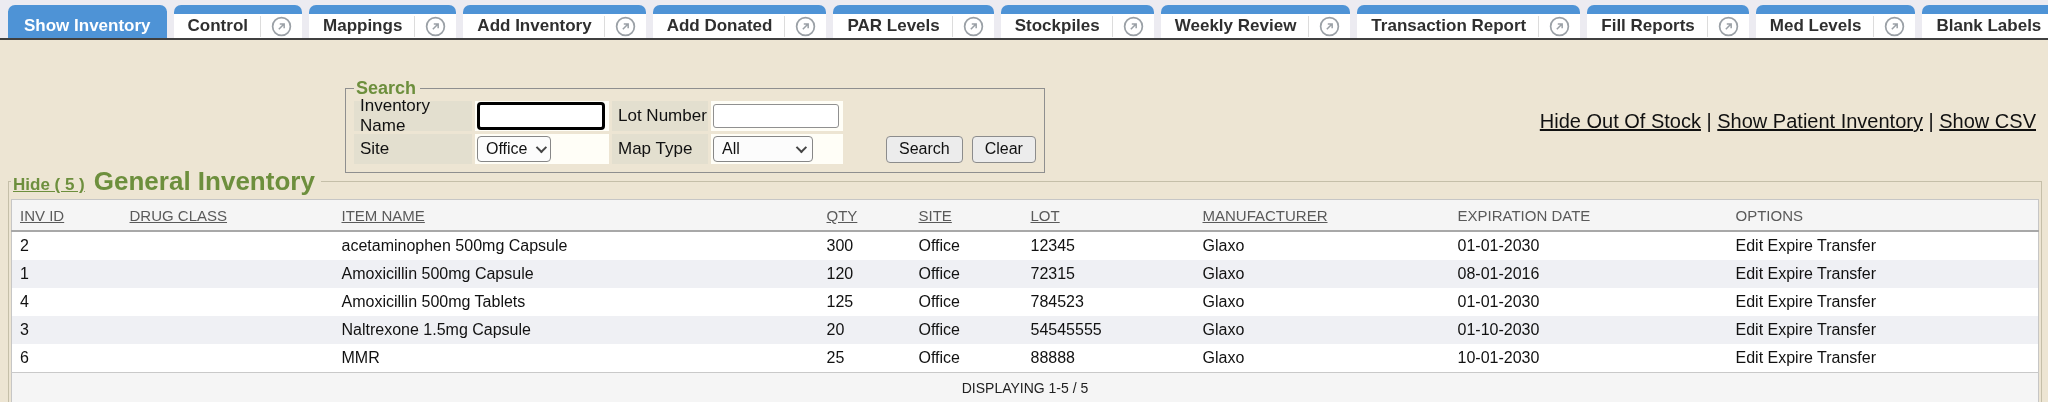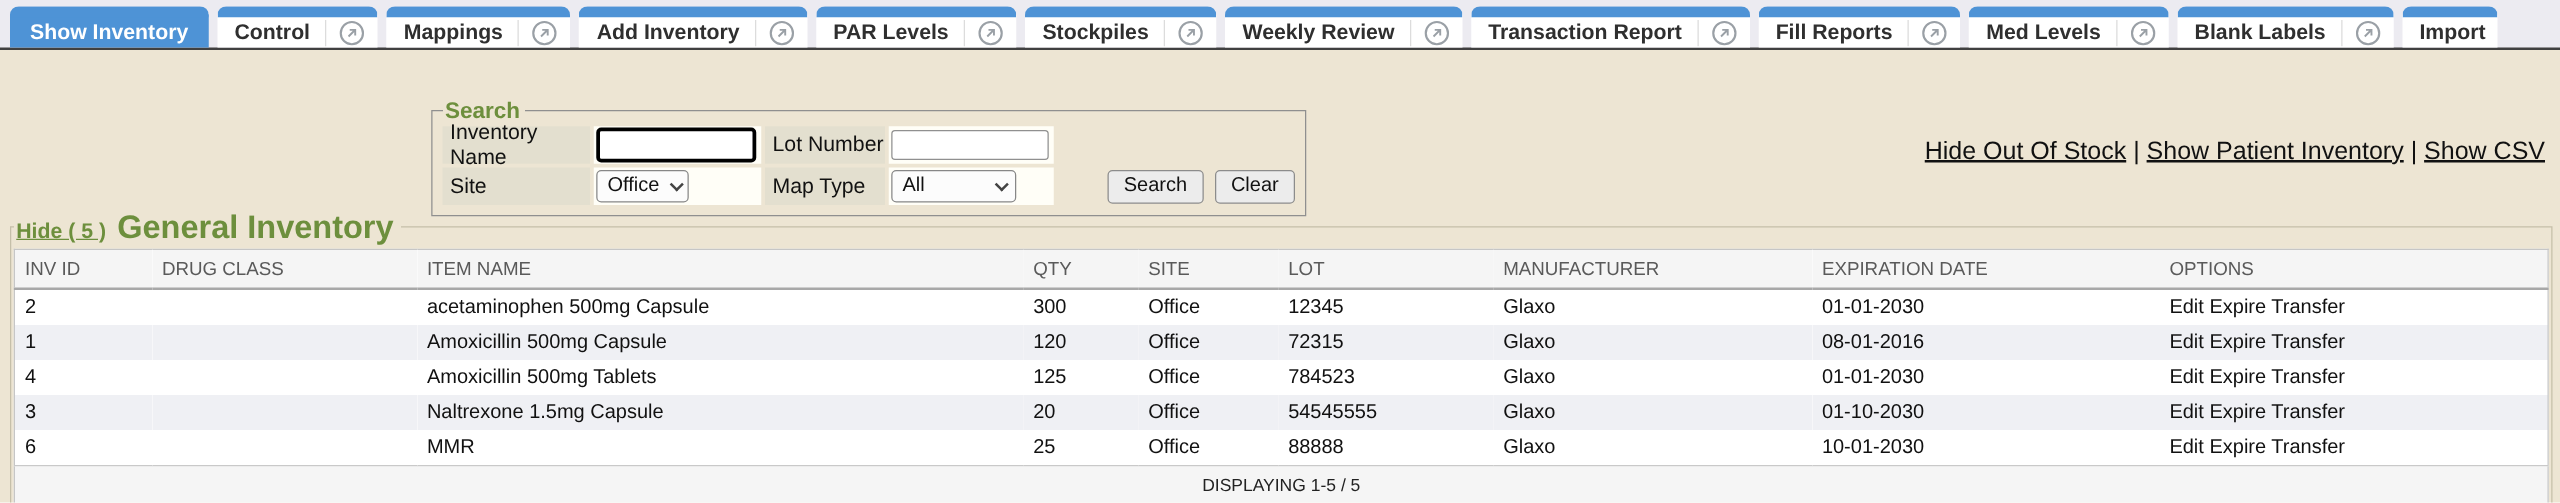--- a/index.html
+++ b/index.html
@@ -60,21 +60,21 @@
     padding:2px 2px 4px 2px;margin:0;}
   .inv-legend{padding:0 6px 0 2px;margin-left:0;display:flex;align-items:baseline;gap:9px;}
   .hide-link{color:var(--green);font-weight:bold;font-size:17px;text-decoration:underline;cursor:pointer;}
   .inv-title{color:var(--green);font-weight:bold;font-size:26px;}
 
   .inv-table{width:100%;border-collapse:collapse;border:1px solid var(--table-border);
     background:#fff;table-layout:fixed;}
   .inv-table th{background:var(--header-bg);border-bottom:2px solid #a8a8a8;
     text-align:left;font-weight:normal;font-size:15px;color:#5a5a5a;
     padding:7px 8px 6px 8px;white-space:nowrap;overflow:hidden;}
-  .inv-table th .sortable{cursor:pointer;}
+  .inv-table th .sortable{text-decoration:underline;cursor:pointer;}
   .inv-table td{padding:5px 8px;font-size:16px;color:#111;white-space:nowrap;overflow:hidden;}
   .inv-table tbody tr:nth-child(even){background:var(--row-alt-bg);}
   .inv-table tfoot td{background:var(--footer-bg);border-top:1px solid #c9c9c9;
     text-align:center;font-size:14px;color:#222;padding:7px 0;}
   .opt-link{color:#111;text-decoration:none;cursor:pointer;}
 </style>
 </head>
 <body>
 
 <div class="screen">
@@ -96,20 +96,29 @@
         <span>Mappings</span>
         <span class="tab-ext">
           <svg viewBox="0 0 22 22" width="21" height="21" aria-hidden="true">
             <circle cx="11" cy="11" r="9.3" fill="none" stroke="#9aa0a6" stroke-width="1.8"></circle>
             <path d="M8.2 13.8 L13.6 8.4 M9.2 8.3 H13.8 V12.9" fill="none" stroke="#9aa0a6" stroke-width="1.6"></path>
           </svg>
         </span>
       </div>
       <div class="tab">
         <span>Add Inventory</span>
+        <span class="tab-ext">
+          <svg viewBox="0 0 22 22" width="21" height="21" aria-hidden="true">
+            <circle cx="11" cy="11" r="9.3" fill="none" stroke="#9aa0a6" stroke-width="1.8"></circle>
+            <path d="M8.2 13.8 L13.6 8.4 M9.2 8.3 H13.8 V12.9" fill="none" stroke="#9aa0a6" stroke-width="1.6"></path>
+          </svg>
+        </span>
+      </div>
+      <div class="tab">
+        <span>Add Donated</span>
         <span class="tab-ext">
           <svg viewBox="0 0 22 22" width="21" height="21" aria-hidden="true">
             <circle cx="11" cy="11" r="9.3" fill="none" stroke="#9aa0a6" stroke-width="1.8"></circle>
             <path d="M8.2 13.8 L13.6 8.4 M9.2 8.3 H13.8 V12.9" fill="none" stroke="#9aa0a6" stroke-width="1.6"></path>
           </svg>
         </span>
       </div>
       <div class="tab">
         <span>PAR Levels</span>
         <span class="tab-ext">

